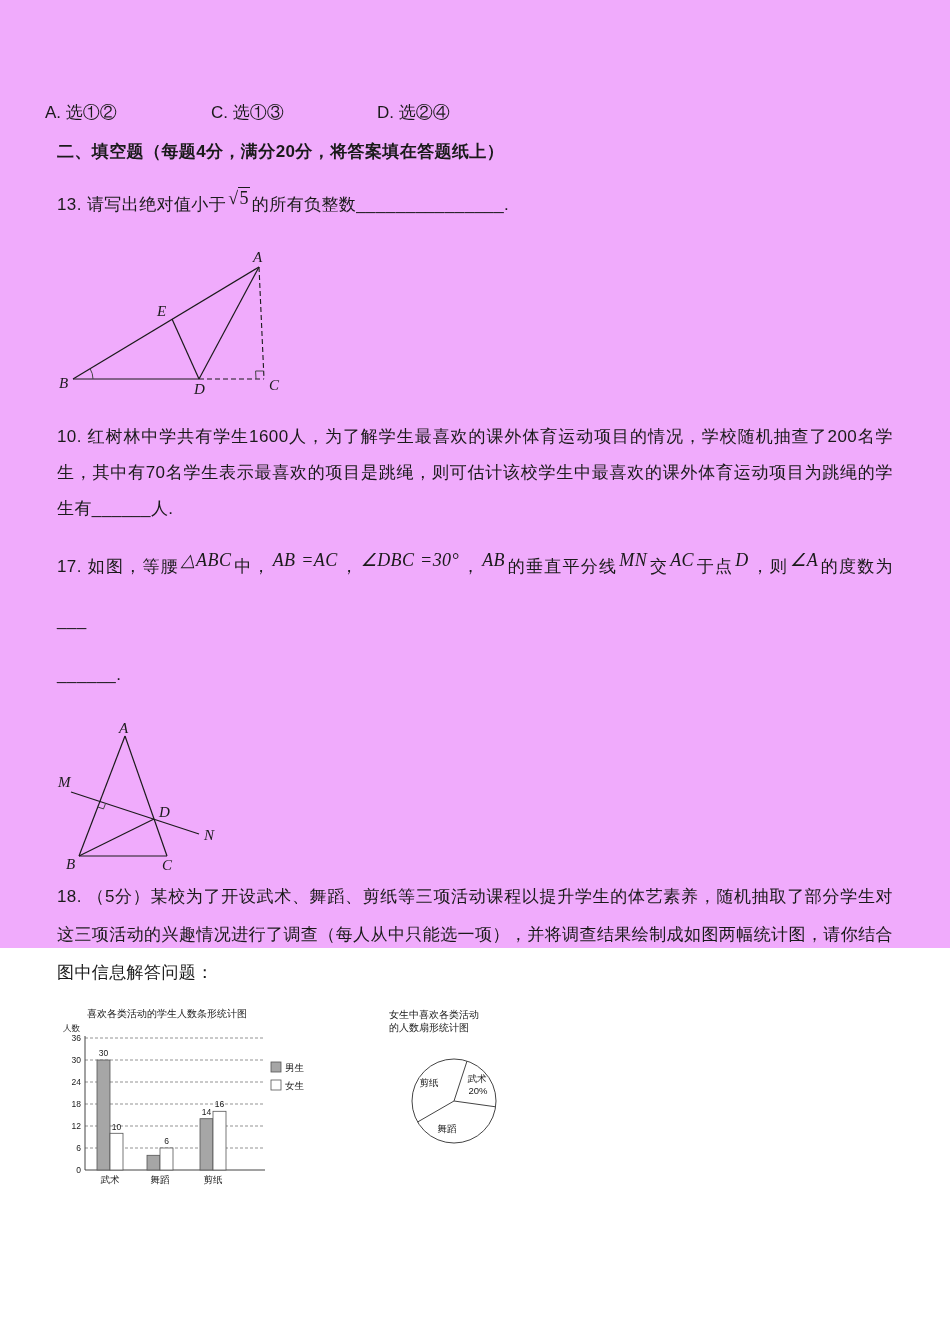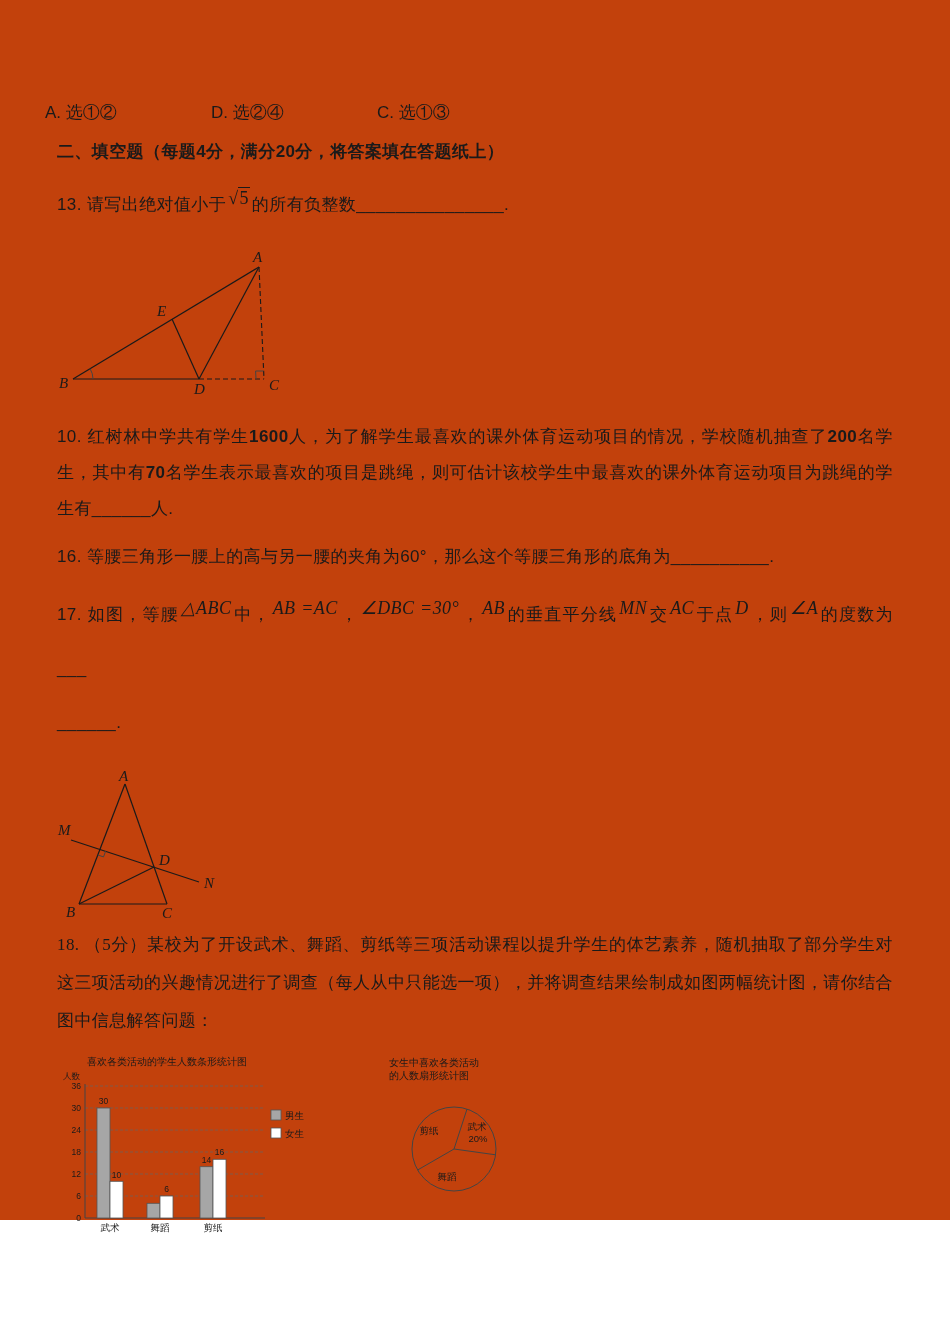--- a/index.html
+++ b/index.html
@@ -4,41 +4,41 @@
 <style>
   html, body { margin: 0; padding: 0; background: #ffffff; }
   body {
     width: 950px; height: 1344px;
     font-family: "Liberation Sans", sans-serif;
     color: #1a1a1a;
     overflow: hidden;
   }
   .page {
     box-sizing: border-box;
-    width: 950px; height: 1220px;
+    width: 950px; height: 948px;
     padding: 96px 45px 8px 45px;
-    background: #c2410c;
+    background: #f0abfc;
   }
   p { margin: 12px; text-align: justify; font-size: 17px; line-height: 36px; letter-spacing: 0.4px; }
   .options-row { display: flex; font-size: 17px; line-height: 34px; }
   .opt { width: 166px; }
   .sec-heading { font-weight: bold; margin-top: 4px; }
   .q { margin-top: 2px; }
   .q-sp { line-height: 54px; margin-top: 4px; }      
   .math {
     font-family: "Liberation Serif", serif;
     font-style: italic;
     font-size: 18px;
     position: relative; top: -6px;
     padding: 0 2px;
     white-space: nowrap;
   }
   .math.upright { font-style: normal; }
   .radicand { border-top: 1px solid #1a1a1a; padding: 0 1px; }
-  .bnum { font-weight: bold; }
+  .bnum { font-weight: normal; }
   .figure { margin: 8px 0 0 12px; }
   .fig-label { font-family: "Liberation Serif", serif; font-style: italic; font-size: 15px; fill: #1a1a1a; }
   .charts-row { display: flex; align-items: flex-start; gap: 58px; margin: 14px 0 0 14px; }
   svg text { font-family: "Liberation Sans", sans-serif; fill: #1a1a1a; }
   .chart-small-text { font-size: 8.5px; }
   .chart-title { font-size: 10px; }
   .chart-cat { font-size: 9.5px; }
   .solid { stroke: #1a1a1a; stroke-width: 1.2; fill: none; }
   .dashed { stroke: #1a1a1a; stroke-width: 1.1; fill: none; stroke-dasharray: 5,3; }
   .thin { stroke: #444; stroke-width: 1; fill: none; }
@@ -47,22 +47,22 @@
   .bar-female { fill: #ffffff; stroke: #555; stroke-width: 0.8; }
 </style>
 </head>
 <body>
 
 <div class="page">
 
   
   <div class="options-row">
     <span class="opt">A. 选①②</span>
+    <span class="opt">C. 选①③</span>
     <span class="opt">D. 选②④</span>
-    <span class="opt">C. 选①③</span>
   </div>
 
   
   <p class="sec-heading">二、填空题（每题4分，满分20分，将答案填在答题纸上）</p>
 
   
   <p class="q q-sp" style="line-height:44px; margin-top:0;">
     <span>13. 请写出绝对值小于</span><span class="math upright"><span>√</span><span class="radicand">5</span></span><span>的所有负整数</span><span>_______________.</span>
   </p>
 
@@ -86,23 +86,20 @@
     <text class="fig-label" x="137" y="147">D</text>
     <text class="fig-label" x="100" y="69">E</text>
   </svg>
 
   
   <p class="q" style="margin-top:18px;">
     <span>10. 红树林中学共有学生</span><span class="bnum">1600</span><span>人，为了解学生最喜欢的课外体育运动项目的情况，学校随机抽查了</span><span class="bnum">200</span><span>名学生，其中有</span><span class="bnum">70</span><span>名学生表示最喜欢的项目是跳绳，则可估计该校学生中最喜欢的课外体育运动项目为跳绳的学生有</span><span>______</span><span>人.</span>
   </p>
 
   
-  <p class="q">
-    <span>16. 等腰三角形一腰上的高与另一腰的夹角为60°，那么这个等腰三角形的底角为</span><span>__________.</span>
-  </p>
 
   
   <p class="q q-sp">
     <span>17. 如图，等腰</span><span class="math">△ABC</span><span>中，</span><span class="math">AB =AC</span><span>，</span><span class="math">∠DBC =30°</span><span>，</span><span class="math">AB</span><span>的垂直平分线</span><span class="math">MN</span><span>交</span><span class="math">AC</span><span>于点</span><span class="math">D</span><span>，则</span><span class="math">∠A</span><span>的度数为</span><span>___</span><br>
     <span>______.</span>
   </p>
 
   
   <svg class="figure" width="195" height="150" viewBox="0 0 195 150">
     <g>
@@ -117,21 +114,21 @@
     <text class="fig-label" x="1" y="65">M</text>
     <text class="fig-label" x="147" y="118">N</text>
     <text class="fig-label" x="9" y="147">B</text>
     <text class="fig-label" x="105" y="148">C</text>
     <text class="fig-label" x="102" y="95">D</text>
   </svg>
 
   
 
   
-  <p class="q" style="line-height:38px;font-family:Liberation Serif, serif;">
+  <p class="q" style="line-height:38px;">
     <span>18. （5分）某校为了开设武术、舞蹈、剪纸等三项活动课程以提升学生的体艺素养，随机抽取了部分学生对这三项活动的兴趣情况进行了调查（每人从中只能选一项），并将调查结果绘制成如图两幅统计图，请你结合图中信息解答问题：</span>
   </p>
 
   
   <div class="charts-row">
 
     <svg width="252" height="194" viewBox="0 0 252 194">
       <text class="chart-title" x="28" y="11">喜欢各类活动的学生人数条形统计图</text>
       <text class="chart-small-text" x="4" y="25">人数</text>
 

